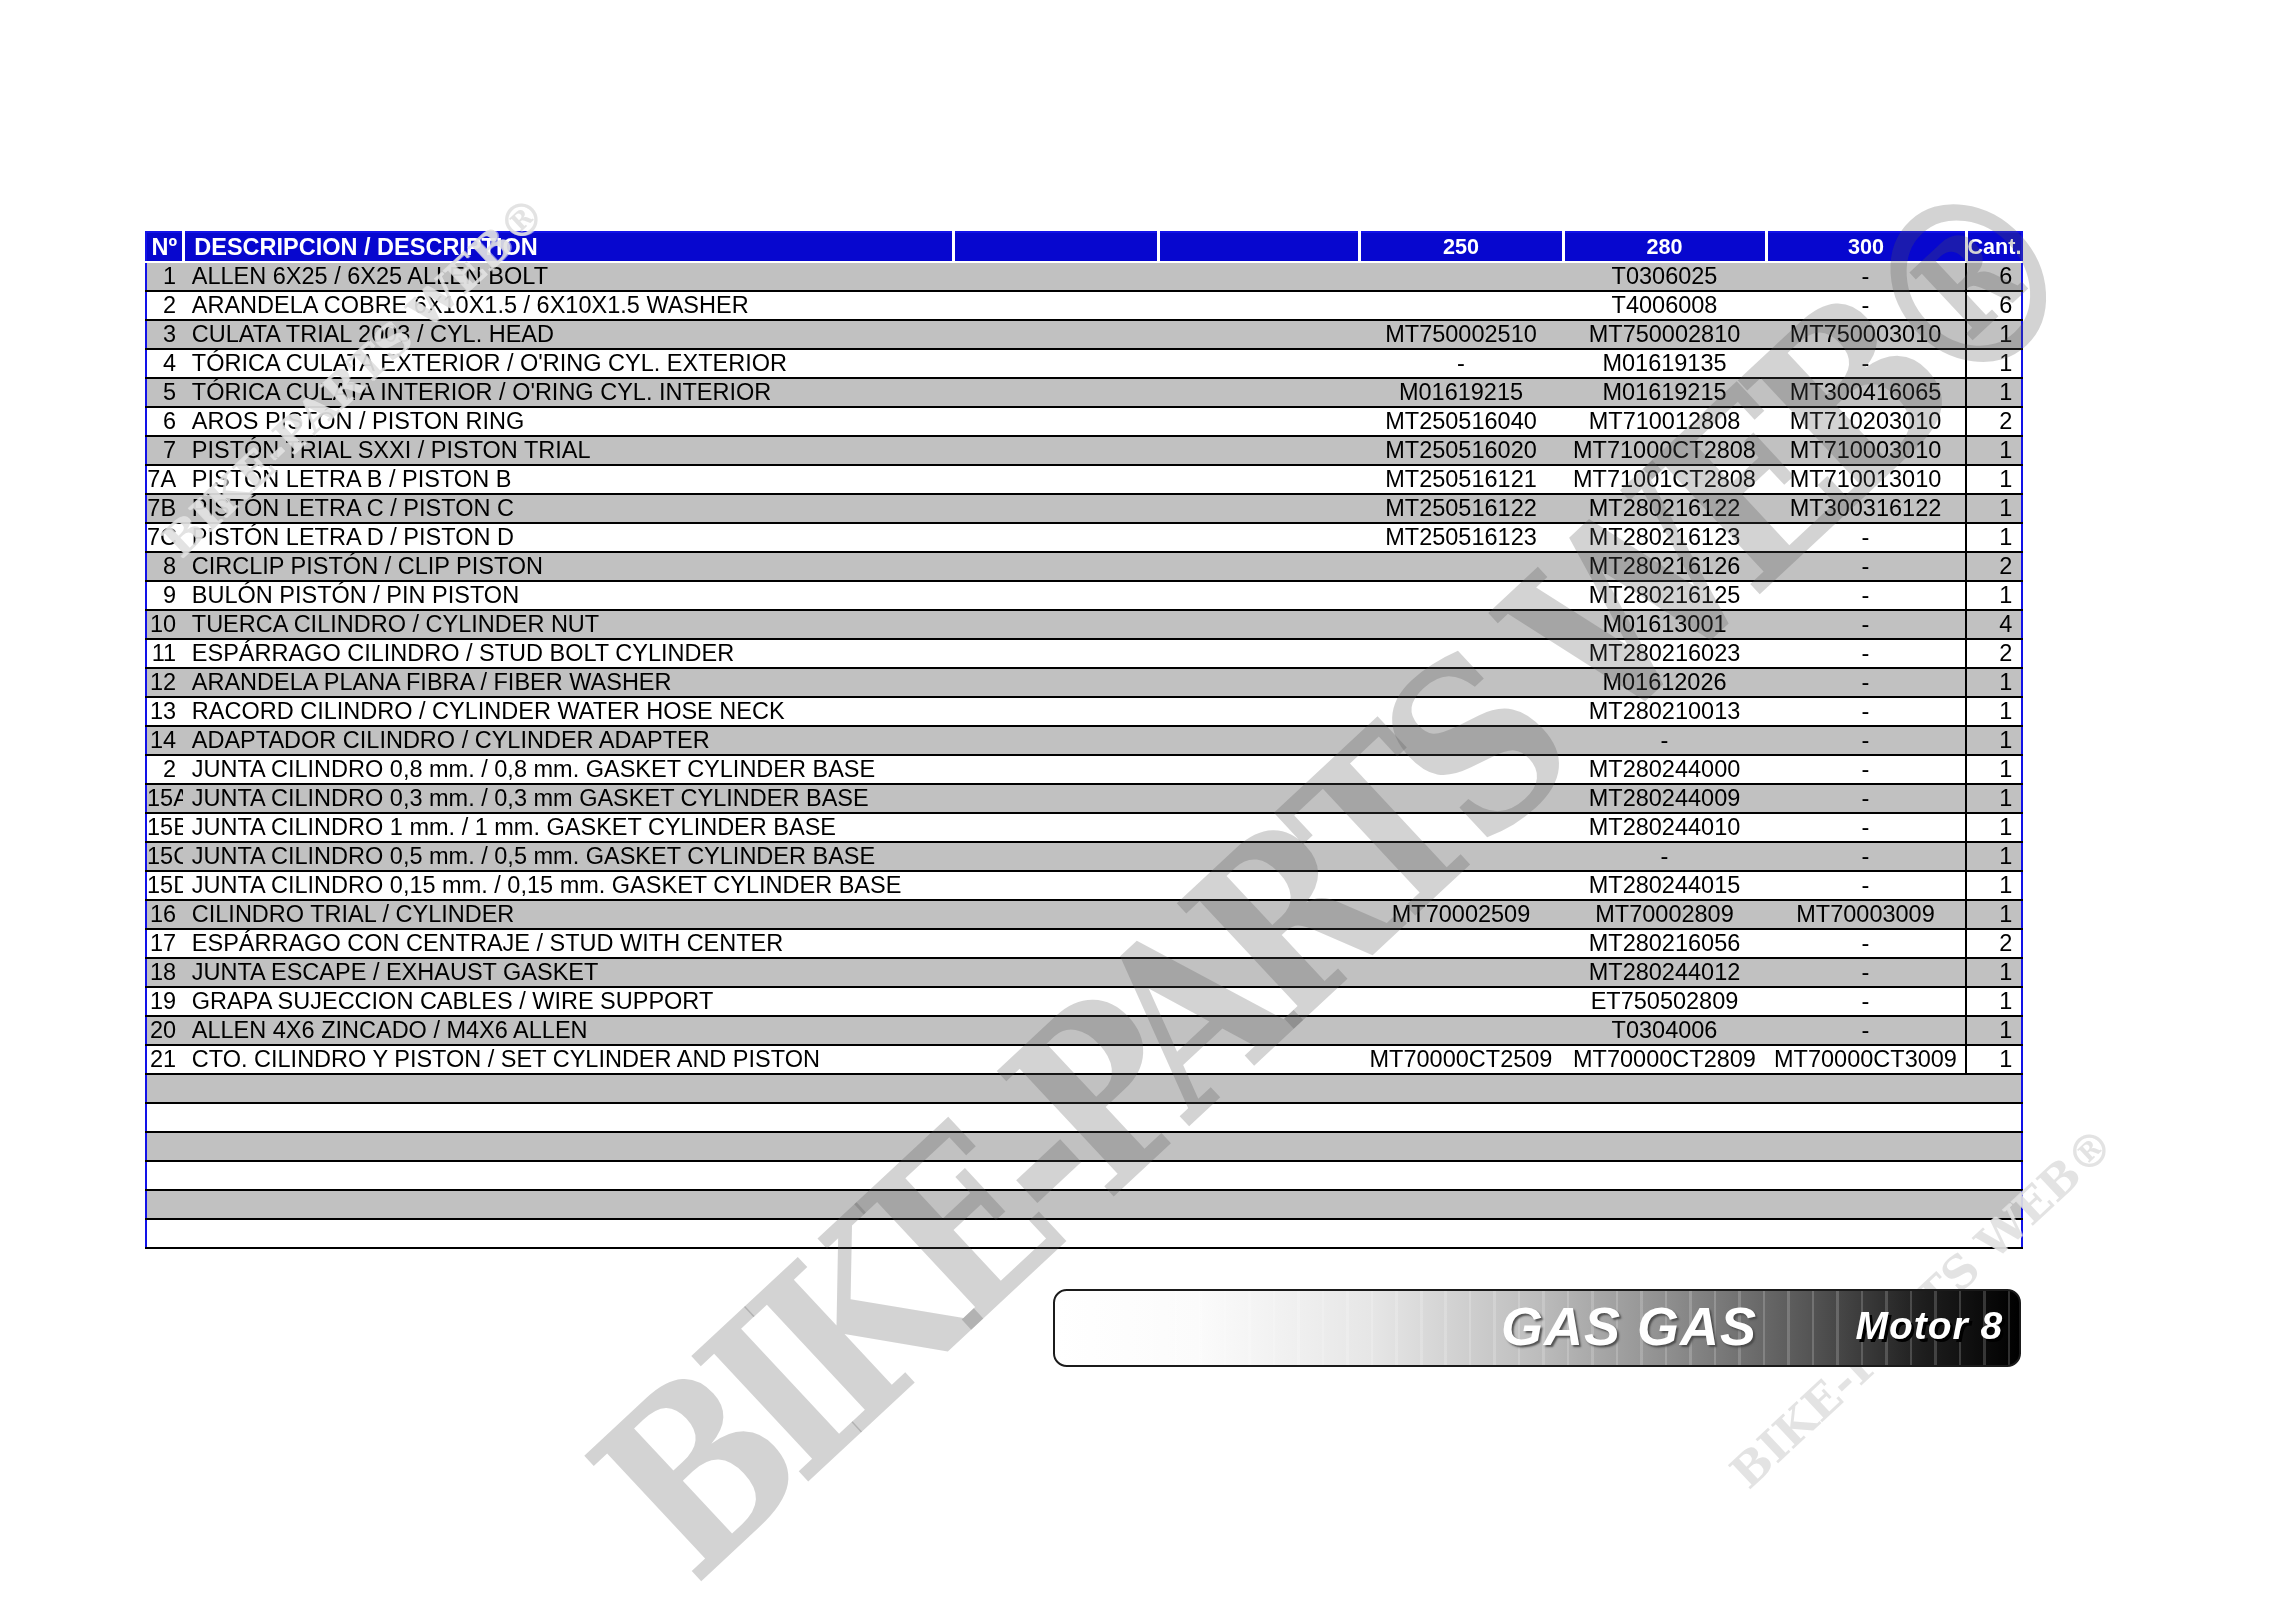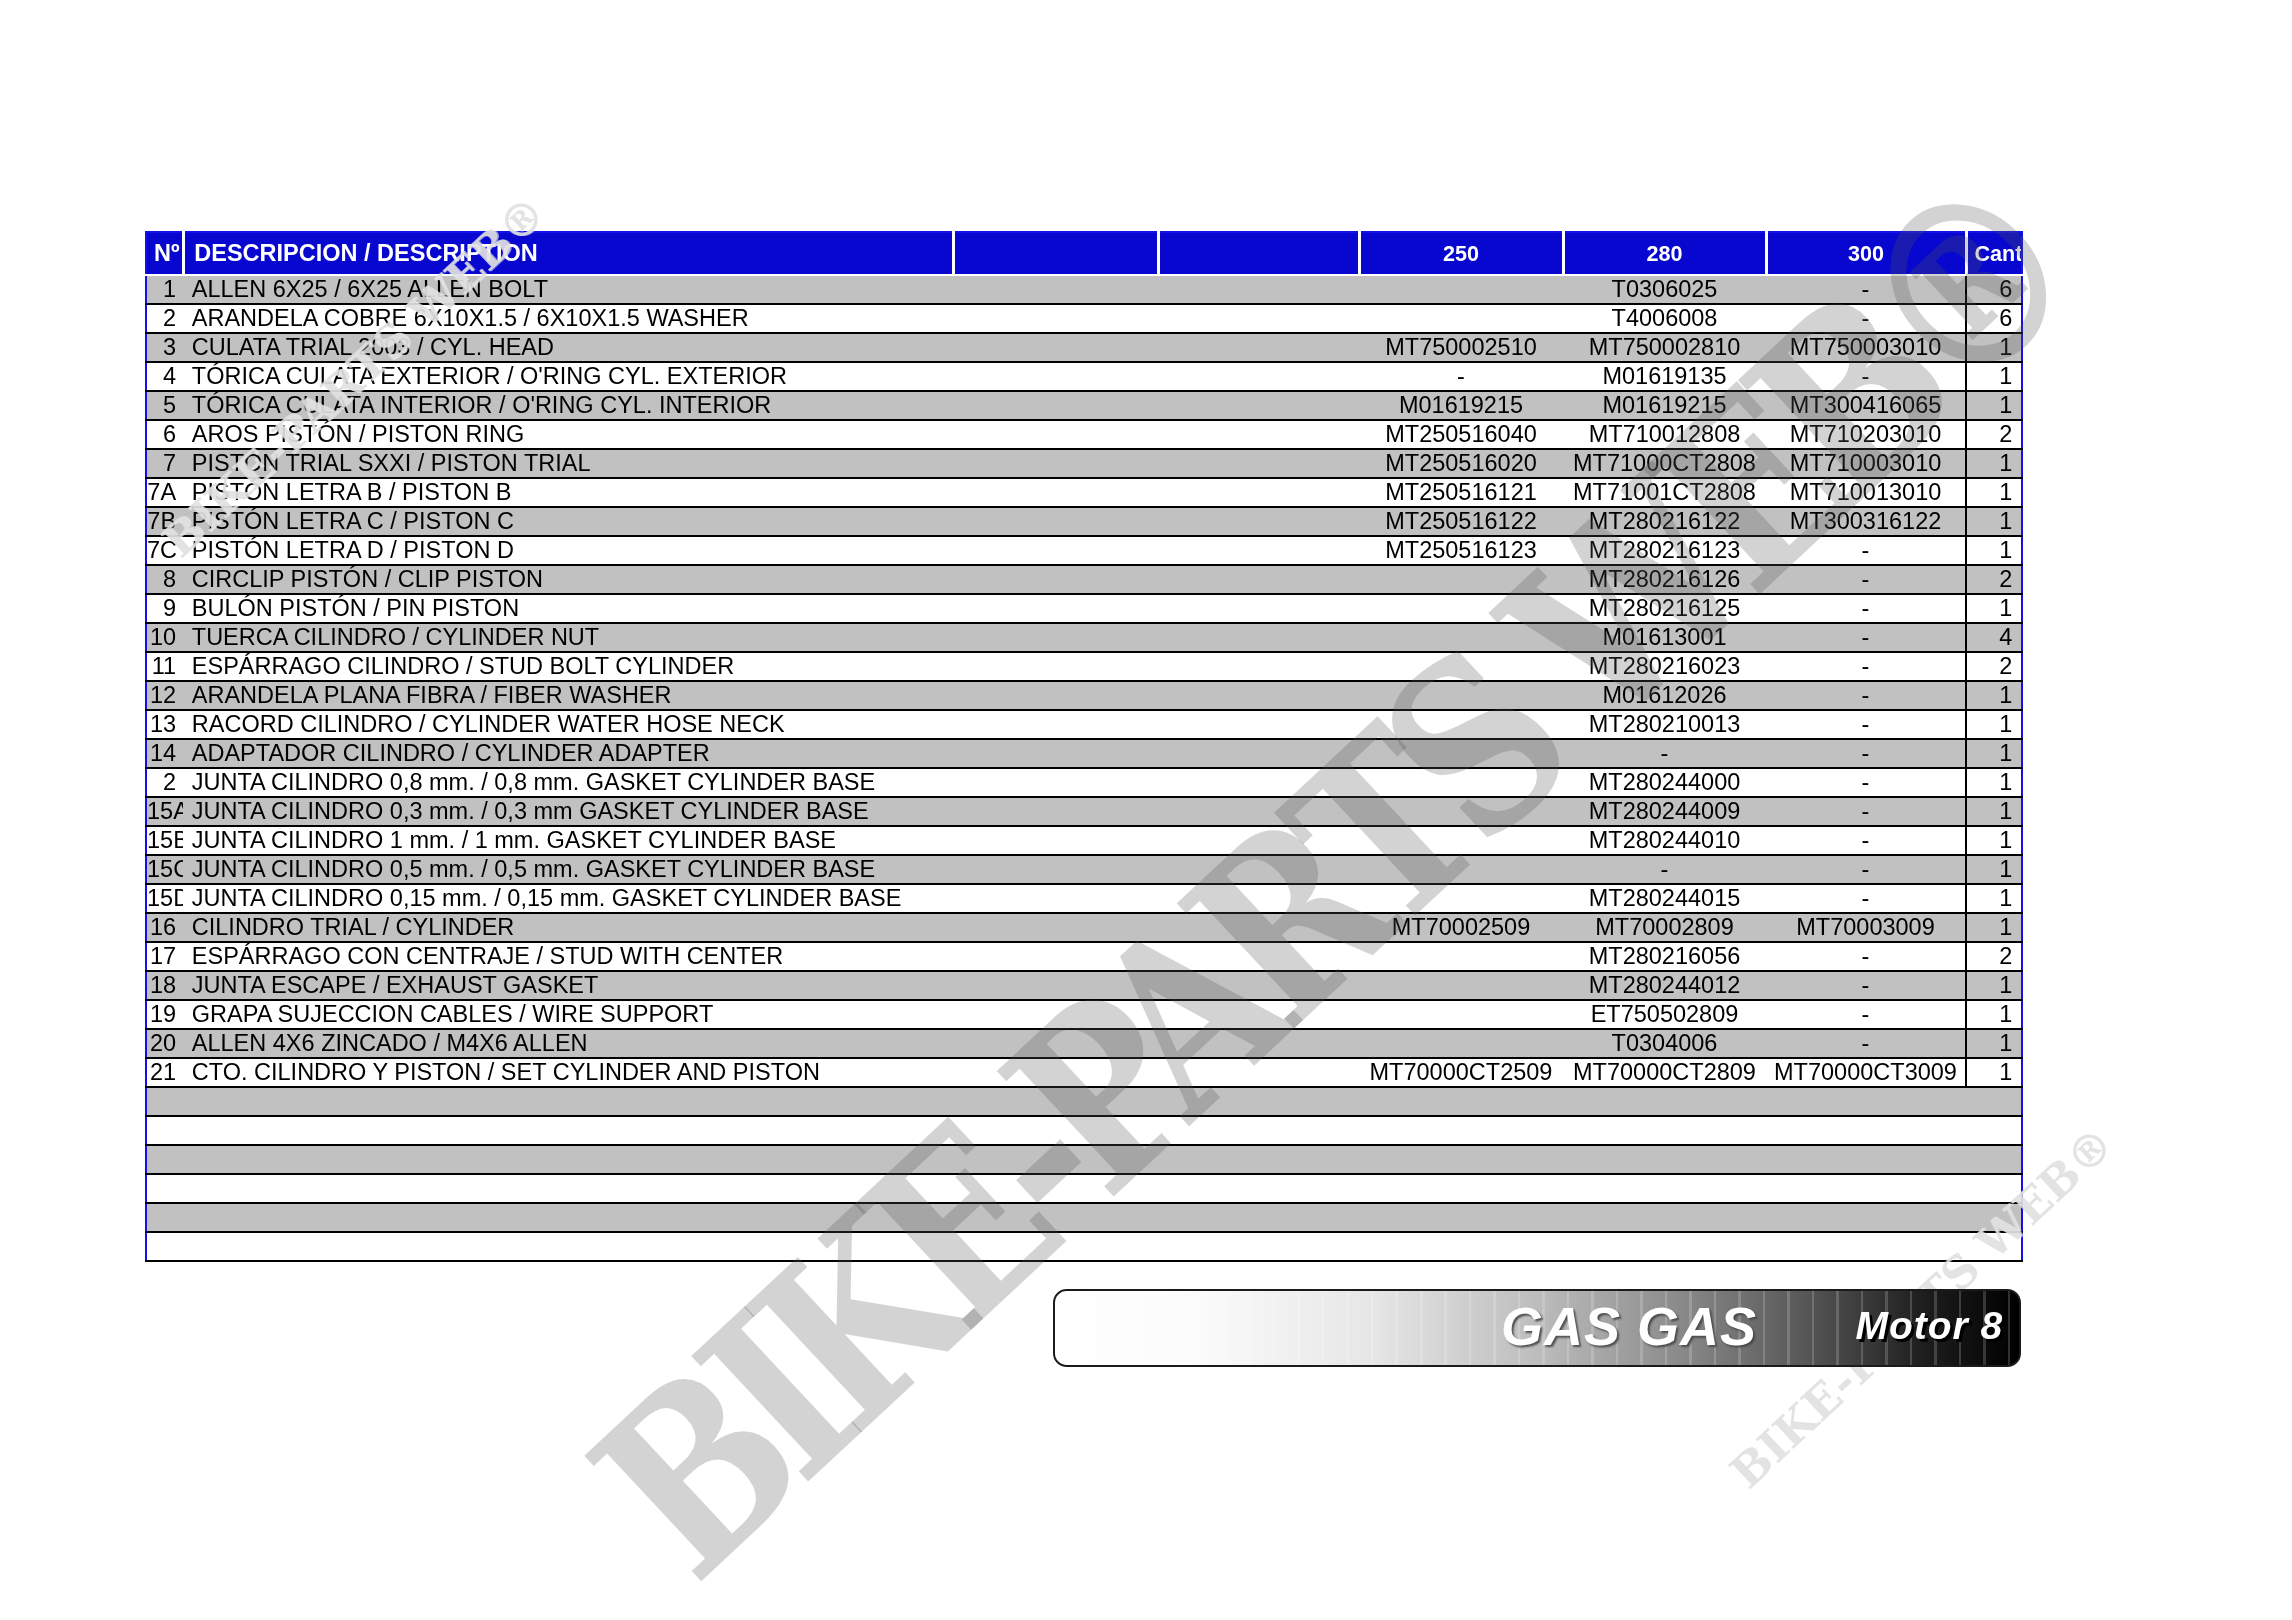--- a/index.html
+++ b/index.html
@@ -12,21 +12,21 @@
   .parts-table{
     position:absolute;left:145px;top:231px;width:1876px;
     border-collapse:collapse;table-layout:fixed;
     border:2.9px solid #1212E8;
     z-index:1;
   }
   .parts-table thead tr{height:30px;}
   .parts-table tbody tr{height:29px;}
   .parts-table th{
     background:#0707CF;color:#ffffff;font-weight:bold;font-size:23.5px;
-    padding:7px;border-bottom:2.9px solid #ffffff;white-space:nowrap;overflow:hidden;
+    padding:0;border-bottom:2.9px solid #ffffff;white-space:nowrap;overflow:hidden;
   }
   .parts-table th.h-no{text-align:center;}
   .parts-table th.h-desc{text-align:left;padding-left:9.8px;}
   .parts-table th.h-num{font-size:21.6px;text-align:center;}
   .parts-table th.h-qty{font-size:21.6px;text-align:right;padding-right:5.9px;margin-left:20px;}
   .parts-table th.sep{border-left:3.9px solid #ffffff;}
   .parts-table td{
     padding:0;font-size:23.5px;color:#000;border-bottom:2px solid #000;
     white-space:nowrap;overflow:hidden;
   }

